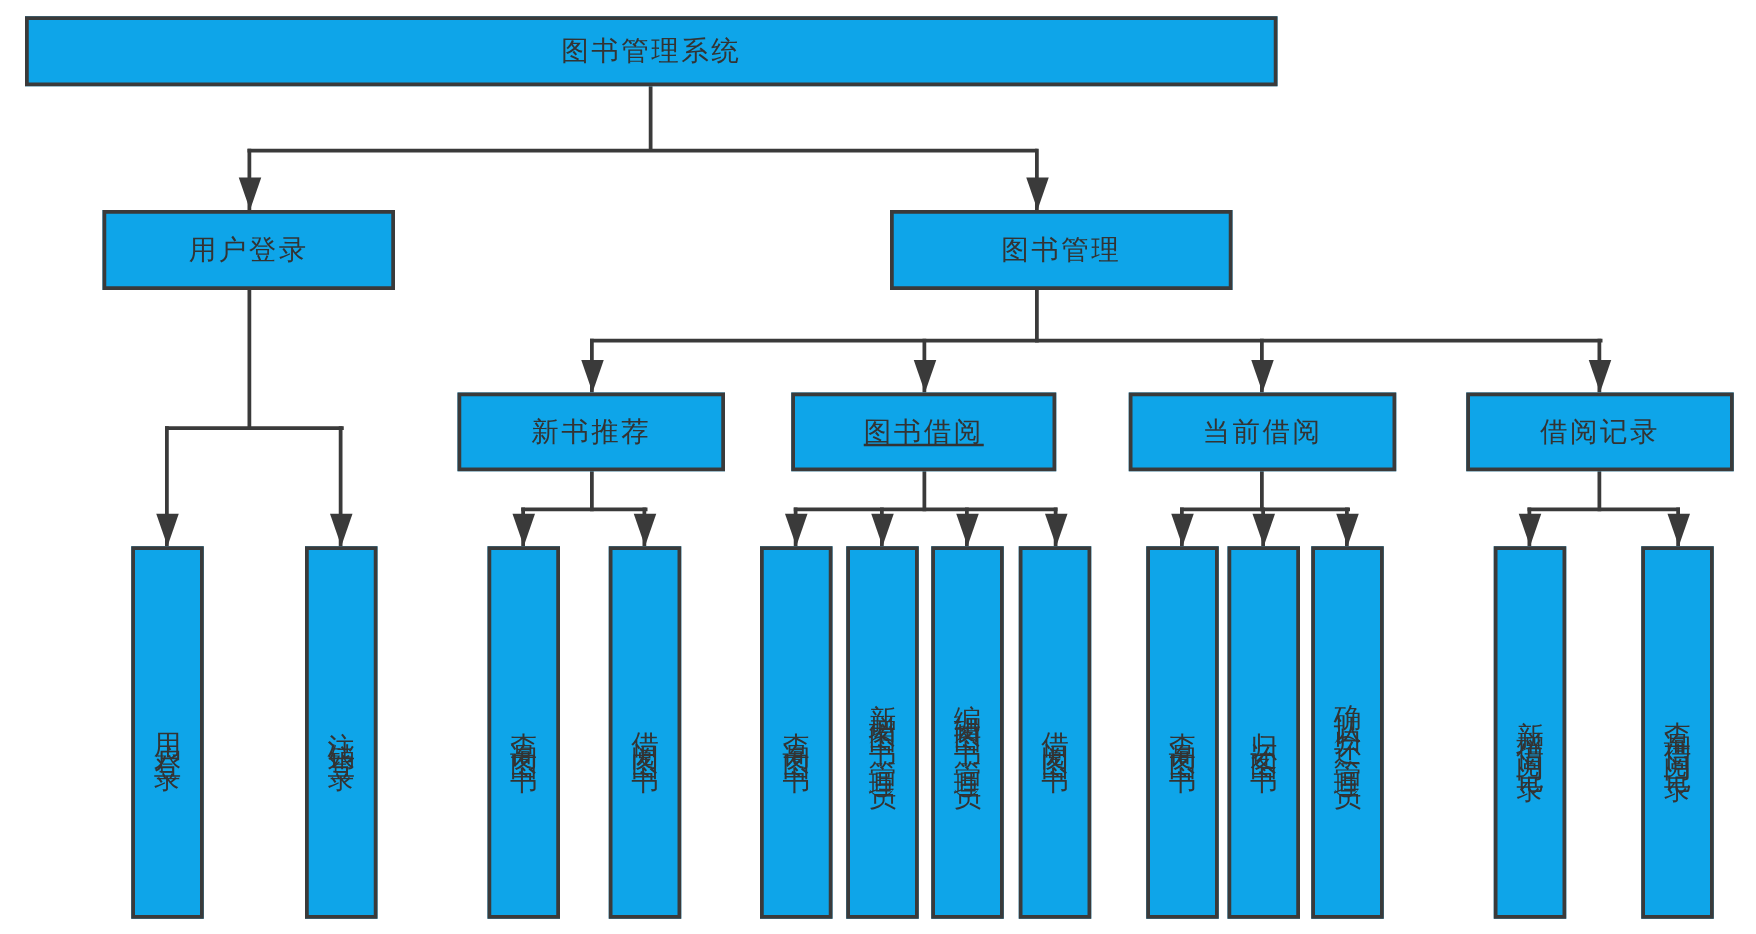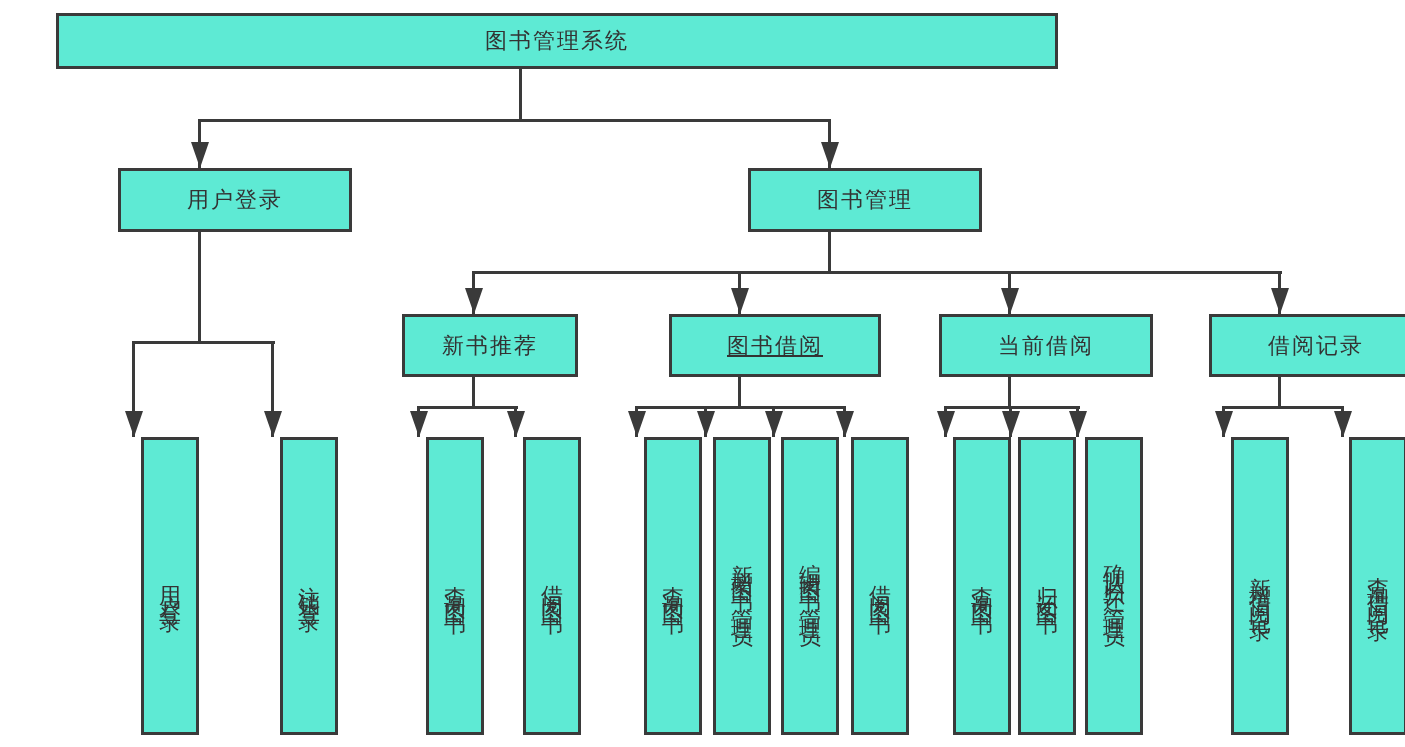--- a/index.html
+++ b/index.html
@@ -14,24 +14,23 @@
     width:1405px;height:747px;
     background:var(--bg);
     font-family:"Liberation Sans","DejaVu Sans",sans-serif;
     color:var(--text);
     overflow:hidden;
   }
   .node{
     position:absolute;
     box-sizing:border-box;
     border:3px solid var(--line);
-    background:#5eead4;
+    background:#0ea5e9;
     display:flex;align-items:center;justify-content:center;
     z-index:2;
-    margin-left:36px;
   }
   .node .lbl{
     font-size:22px;
     letter-spacing:2px;
     white-space:nowrap;
   }
   .leaf .lbl{
     writing-mode:vertical-rl;
     font-size:22px;
     letter-spacing:9px;
@@ -119,25 +118,25 @@
   <div class="vline" style="left:1341px;top:406px;height:31px;"></div>
   <div class="arr" style="left:1334px;top:411px;"></div>
 
   <div class="node" style="left:20px;top:13px;width:1002px;height:56px;">
     <span class="lbl">图书管理系统</span>
   </div>
 
   <div class="node" style="left:82px;top:168px;width:234px;height:64px;">
     <span class="lbl">用户登录</span>
   </div>
-  <div class="node" style="left:712px;top:168px;width:234px;height:64px;">
+  <div class="node" style="left:712px;top:168px;width:274px;height:64px;">
     <span class="lbl">图书管理</span>
   </div>
 
-  <div class="node" style="left:366px;top:314px;width:176px;height:63px;align-items:center;">
+  <div class="node" style="left:366px;top:314px;width:214px;height:63px;align-items:center;">
     <span class="lbl">新书推荐</span>
   </div>
   <div class="node" style="left:633px;top:314px;width:212px;height:63px;text-decoration:underline;">
     <span class="lbl">图书借阅</span>
   </div>
   <div class="node" style="left:903px;top:314px;width:214px;height:63px;">
     <span class="lbl">当前借阅</span>
   </div>
   <div class="node" style="left:1173px;top:314px;width:214px;height:63px;">
     <span class="lbl">借阅记录</span>

